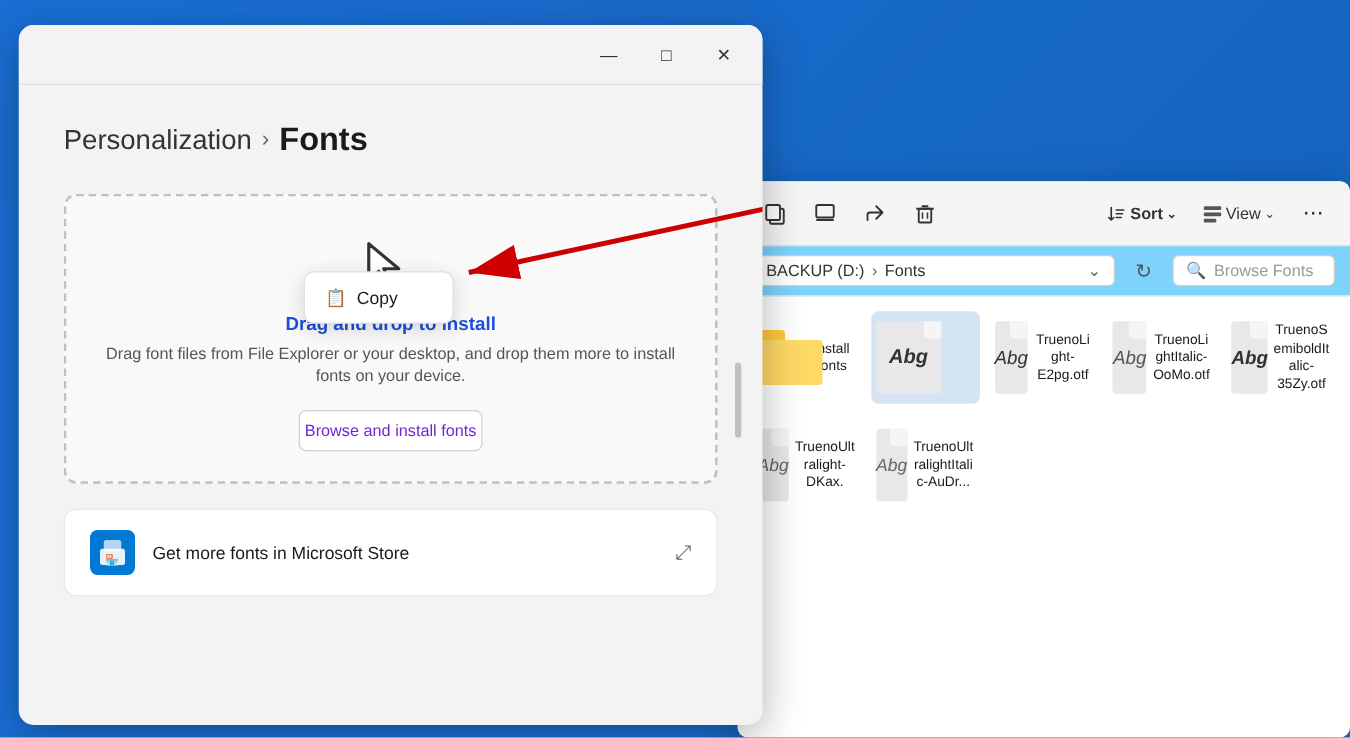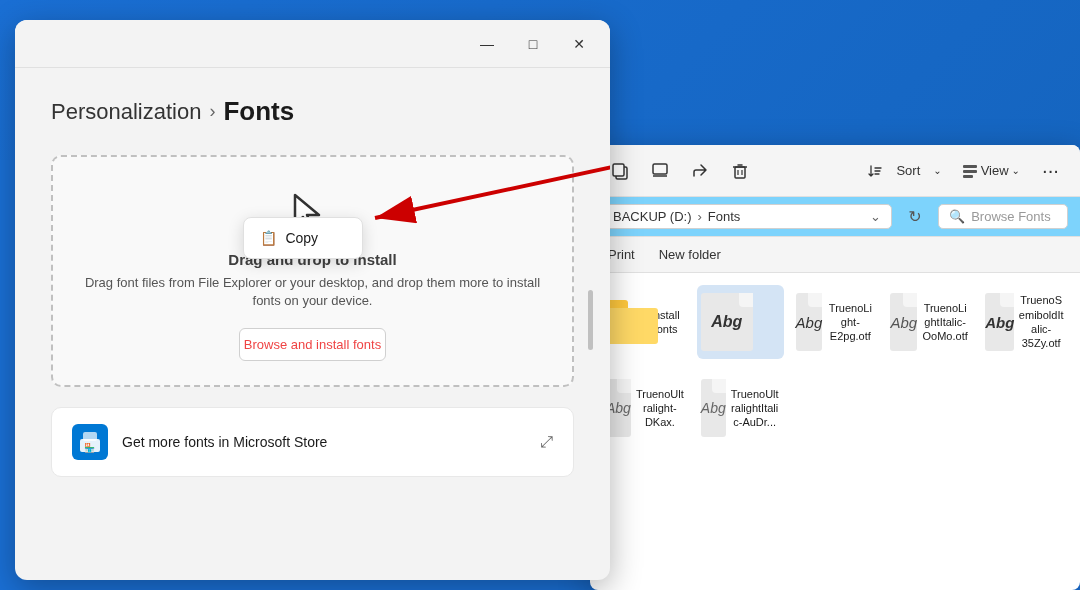--- a/index.html
+++ b/index.html
@@ -110,39 +110,39 @@
     }
 
     .cursor-svg {
       width: 56px;
       height: 56px;
     }
 
     .drop-title {
       font-size: 15px;
       font-weight: 600;
-      color: #404040;
+      color: #1d4ed8;
       margin-bottom: 6px;
     }
 
     .drop-subtitle {
       font-size: 13px;
       color: #555;
       line-height: 1.4;
       margin-bottom: 18px;
     }
 
     .browse-btn {
       display: inline-block;
       padding: 8px 4px;
       background: #fff;
       border: 1px solid #d0d0d0;
       border-radius: 6px;
       font-size: 13px;
-      color: #ef4444;
+      color: #6d28d9;
       cursor: pointer;
     }
 
     
     .context-menu {
       position: absolute;
       top: 60px;
       left: 190px;
       background: white;
       border: 1px solid #e0e0e0;
@@ -257,26 +257,27 @@
       justify-content: center;
       border-radius: 5px;
       cursor: pointer;
       color: #333;
       font-size: 16px;
     }
 
     .toolbar-sort {
       display: flex;
       align-items: center;
-      gap: 13px;
+      gap: 3px;
       padding: 4px 8px;
       border-radius: 5px;
       cursor: pointer;
       font-size: 13px;
       color: #333;
+      font-weight: bold;
     }
 
     .toolbar-view {
       display: flex;
       align-items: center;
       gap: 3px;
       padding: 4px 8px;
       border-radius: 5px;
       cursor: pointer;
       font-size: 13px;
@@ -559,24 +560,20 @@
       <span style="flex:1;"></span>
       <span style="color:#666; font-size:13px;">⌄</span>
     </div>
     <div class="refresh-btn" style="font-size:16px;">↻</div>
     <div class="search-box">
       <span style="font-size:13px; color:#888;">🔍</span>
       <span style="font-size:13px; color:#999;">Browse Fonts</span>
     </div>
   </div>
 
-  <div class="explorer-subbar">
-    <div class="subbar-btn">Print</div>
-    <div class="subbar-btn">New folder</div>
-  </div>
 
   <div class="explorer-content">
 
     <div class="file-item">
       <div style="width:52px; height:44px; position:relative;">
         <div style="position:absolute; top:0; left:0; width:22px; height:10px; background:#ffc83d; border-radius:3px 3px 0 0;"></div>
         <div style="position:absolute; top:8px; left:0; width:52px; height:36px; background:#ffd966; border-radius:0 3px 3px 3px;"></div>
       </div>
       <span class="file-name">install fonts</span>
     </div>

